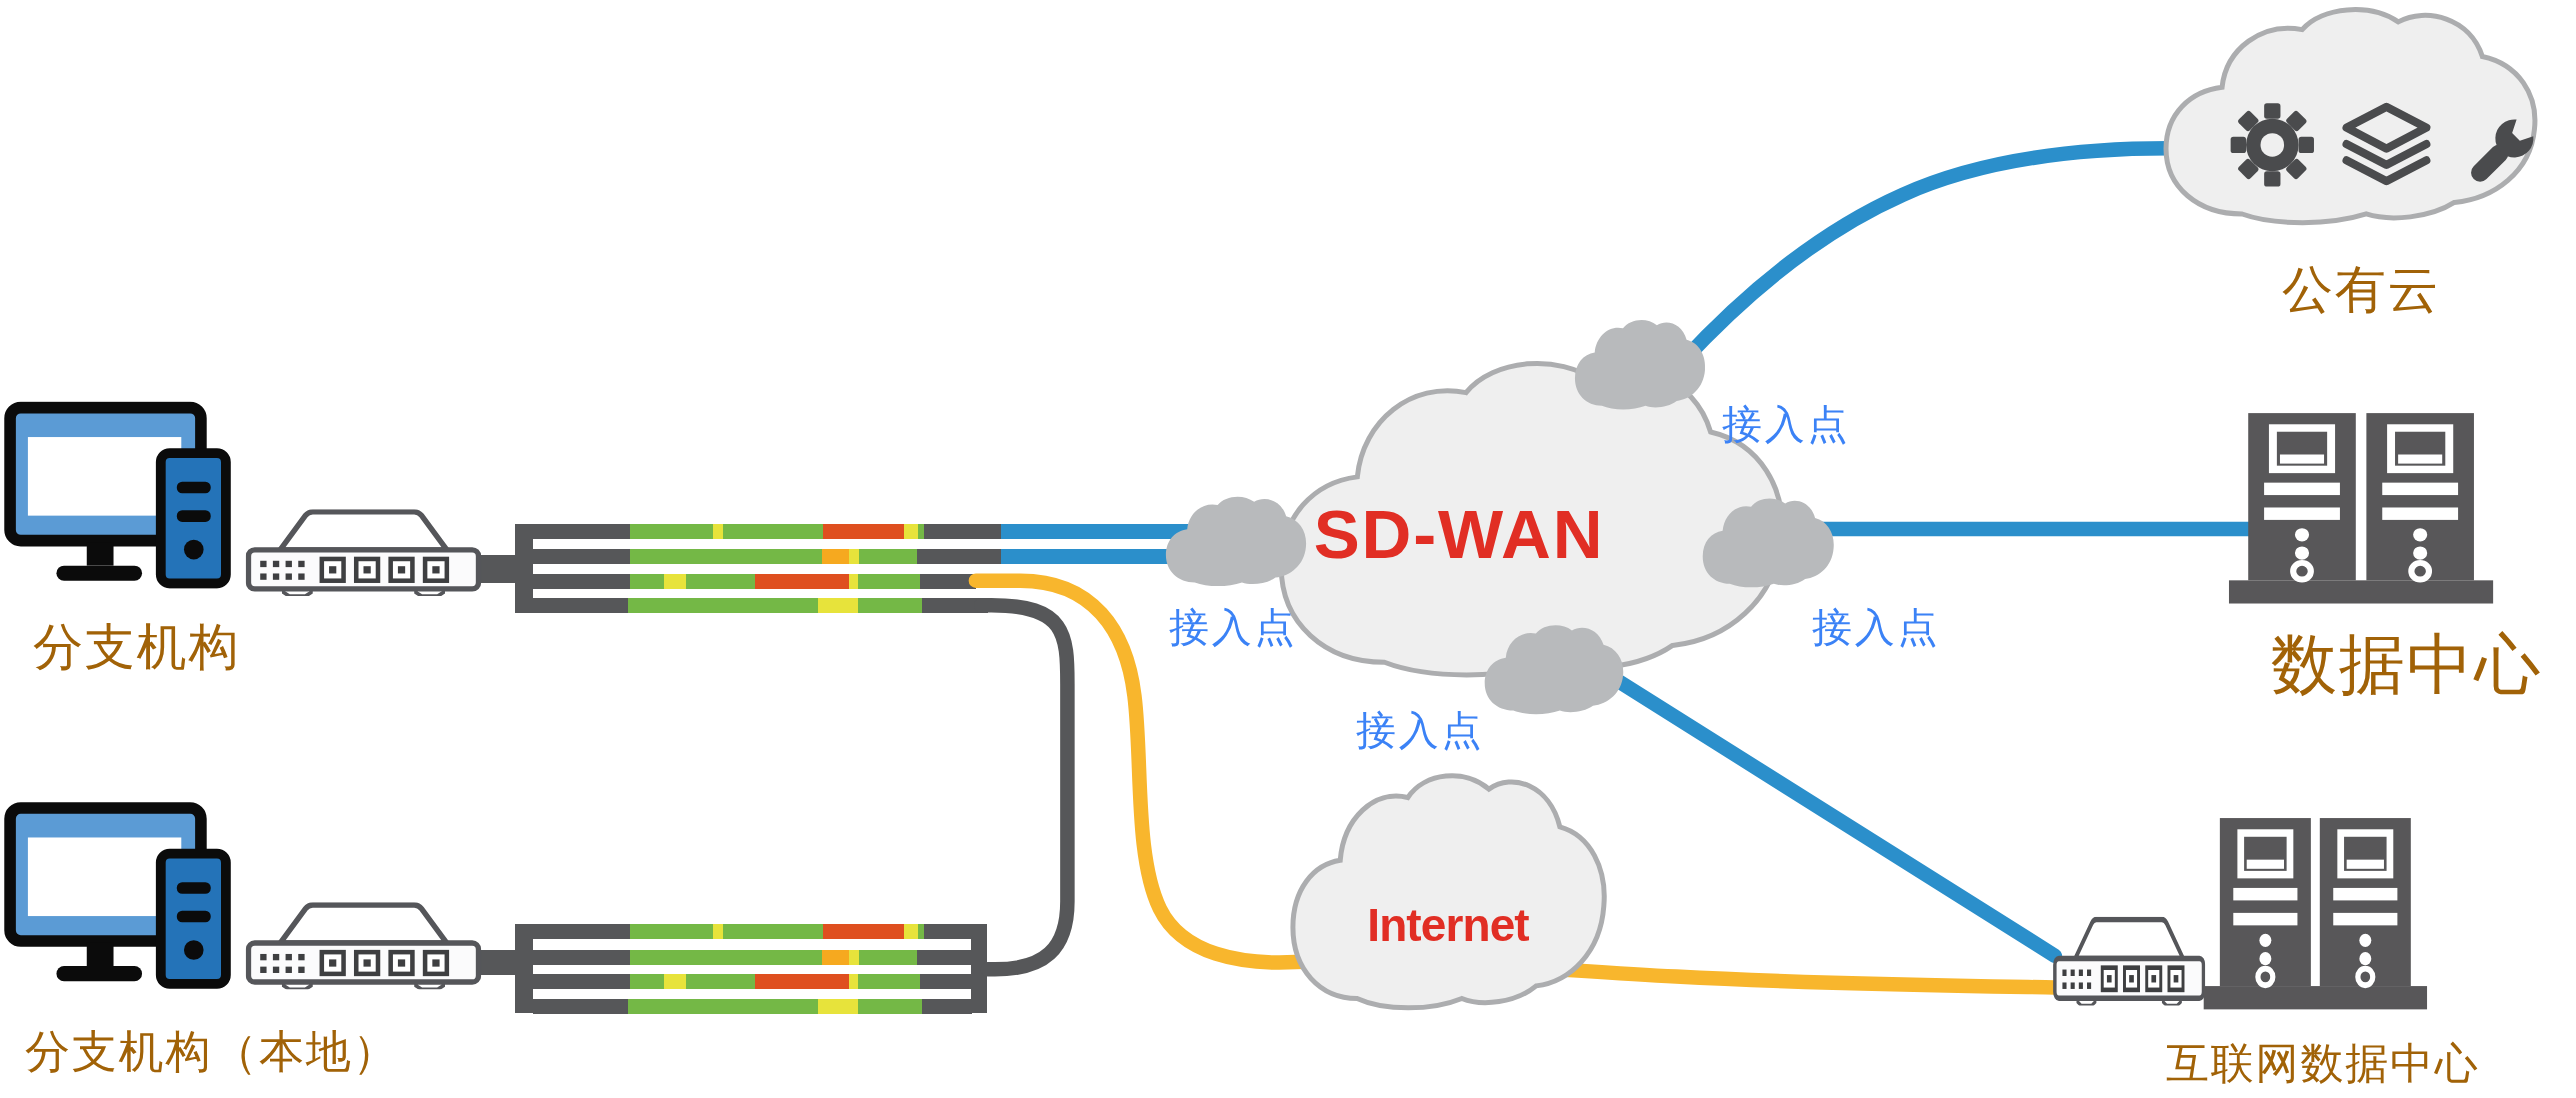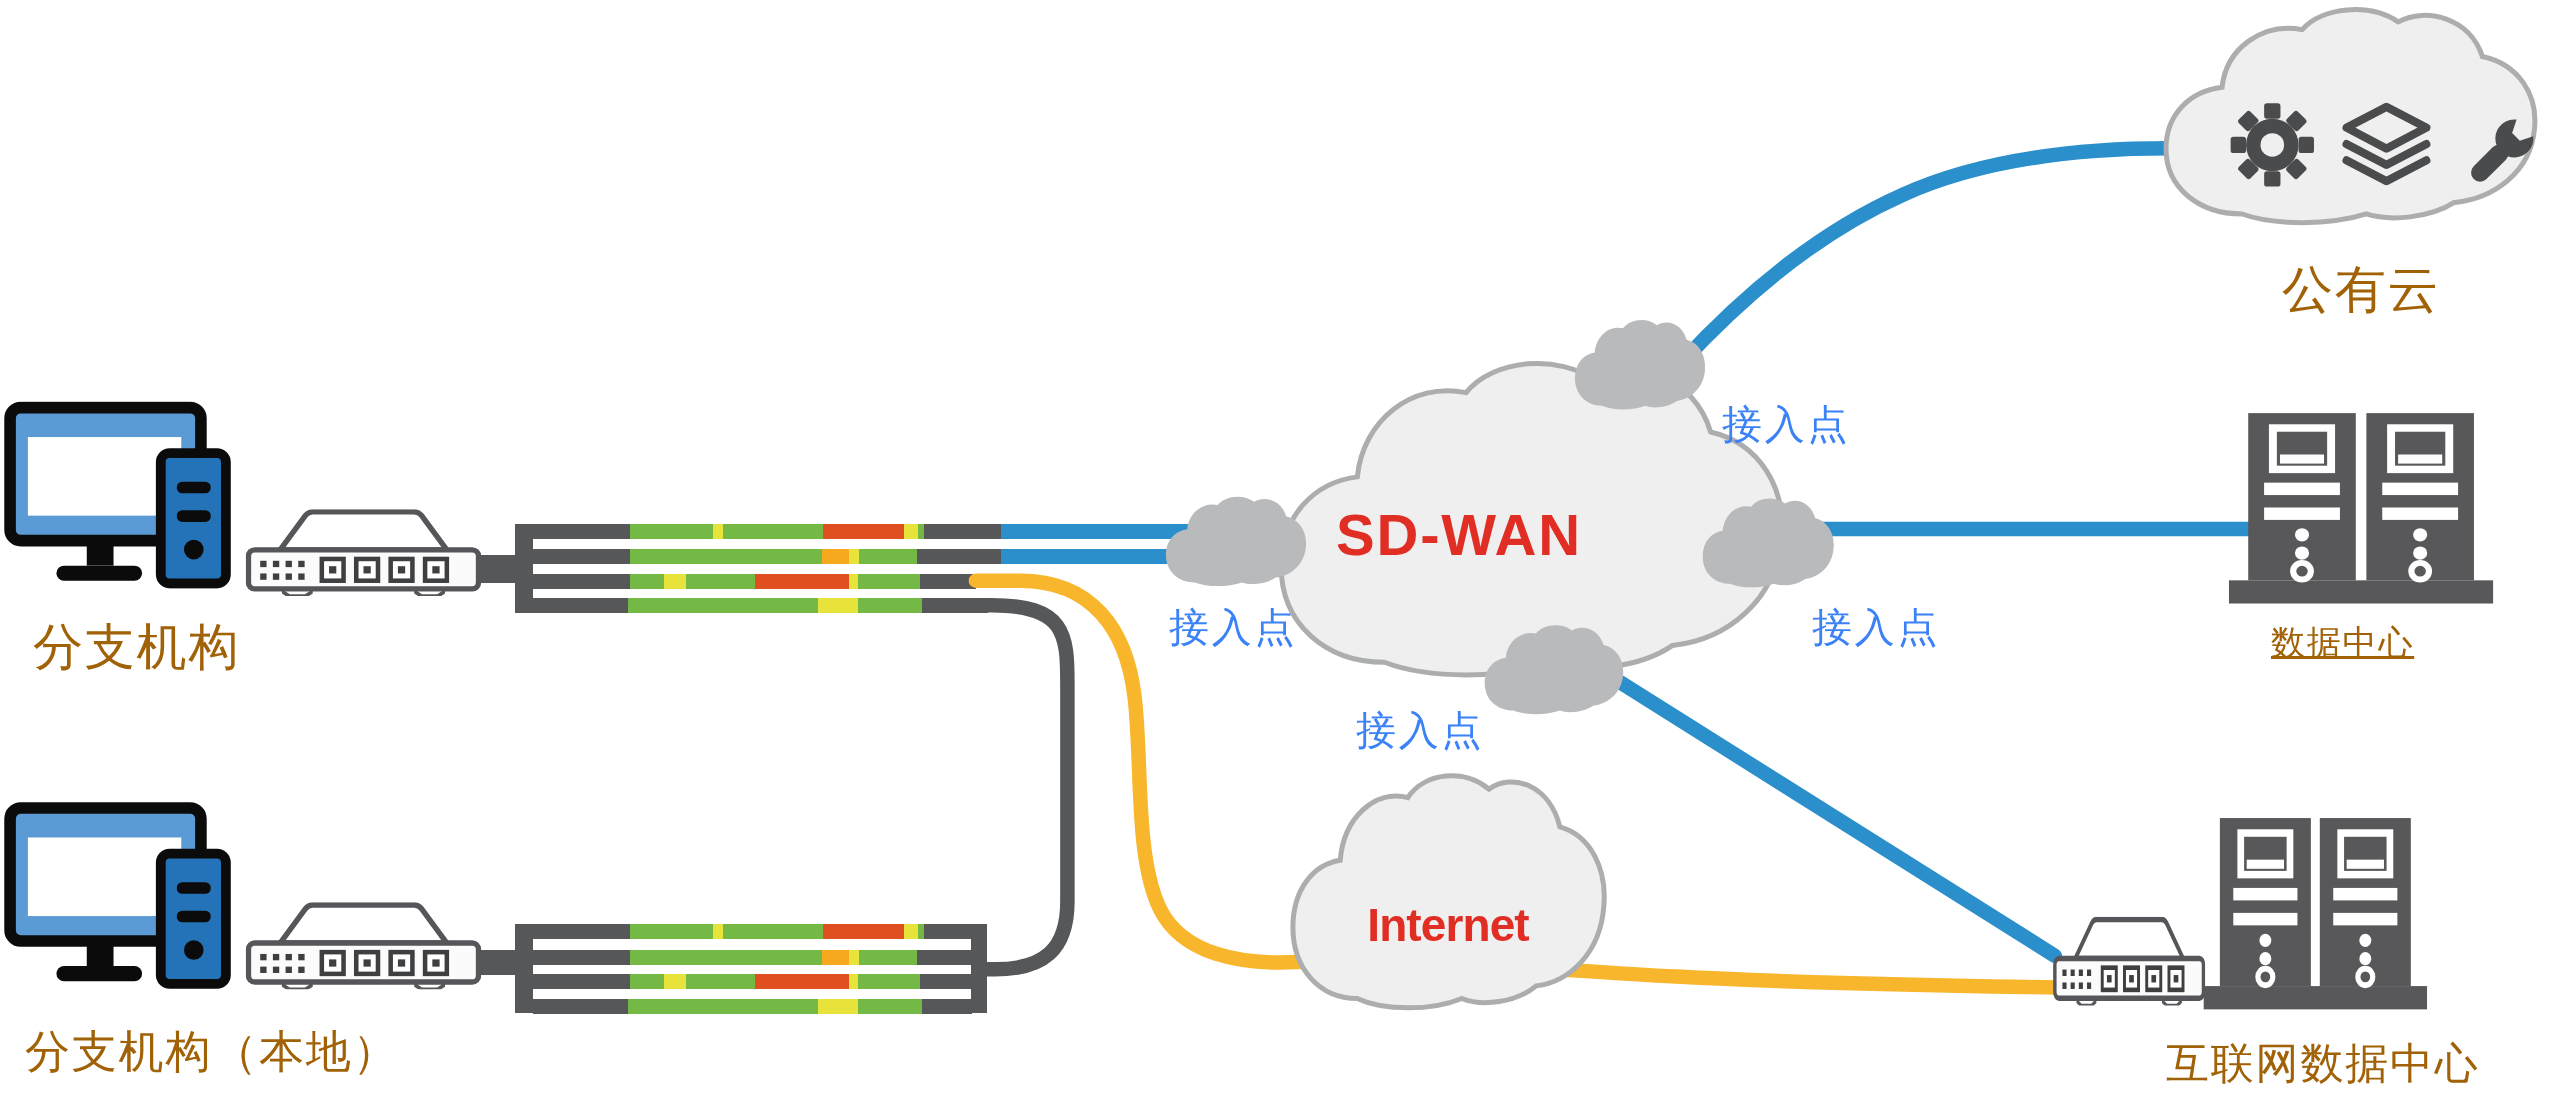--- a/index.html
+++ b/index.html
@@ -6,21 +6,21 @@
   .canvas{position:relative;width:2576px;height:1098px;background:#ffffff;overflow:hidden;
           font-family:"Liberation Sans","DejaVu Sans",sans-serif;}
   .cable{position:absolute;height:14.5px;z-index:1;}
   .bar{position:absolute;z-index:1;}
   .bluestub{position:absolute;height:14.5px;z-index:1;}
   svg.overlay{position:absolute;left:0;top:0;z-index:2;}
   .lbl{position:absolute;z-index:3;white-space:nowrap;color:#a16207;font-weight:500;}
   .lbl-device{font-size:49px;letter-spacing:1.8px;}
   .lbl-ap{font-size:40px;font-weight:400;letter-spacing:2.7px;color:#3b82f6;}
   .lbl-cloud{display:flex;align-items:center;justify-content:center;font-weight:bold;}
-  .lbl-sdwan{left:1187px;top:471px;width:544px;height:127px;font-size:58px;letter-spacing:1.8px;}
+  .lbl-sdwan{left:1187px;top:471px;width:544px;height:127px;font-size:69px;letter-spacing:1.8px;}
   .lbl-internet{left:1279px;top:877px;width:338px;height:95px;font-size:46px;letter-spacing:-0.9px;}
 </style>
 </head>
 <body>
 
 <div class="canvas">
 
   <div class="bar" style="left: 477px; top: 555px; width: 38px; height: 28px; background: rgb(86, 87, 89);"></div>
   <div class="bar" style="left: 515px; top: 524px; width: 18px; height: 89px; background: rgb(86, 87, 89);"></div>
   <div class="cable" style="left: 533px; top: 524px; width: 468px; background: linear-gradient(90deg, rgb(86, 87, 89) 0px, rgb(86, 87, 89) 97px, rgb(116, 184, 70) 97px, rgb(116, 184, 70) 180px, rgb(231, 227, 59) 180px, rgb(231, 227, 59) 190px, rgb(116, 184, 70) 190px, rgb(116, 184, 70) 290px, rgb(223, 79, 31) 290px, rgb(223, 79, 31) 371px, rgb(231, 227, 59) 371px, rgb(231, 227, 59) 385px, rgb(116, 184, 70) 385px, rgb(116, 184, 70) 391px, rgb(86, 87, 89) 391px, rgb(86, 87, 89) 468px);"></div>
@@ -154,16 +154,16 @@
   <div class="lbl lbl-cloud lbl-internet" style="color: rgb(225, 46, 36);">Internet</div>
 
   <div class="lbl lbl-ap" style="left:1169px;top:600px;">接入点</div>
   <div class="lbl lbl-ap" style="left:1722px;top:397px;">接入点</div>
   <div class="lbl lbl-ap" style="left:1812px;top:600px;">接入点</div>
   <div class="lbl lbl-ap" style="left:1356px;top:703px;">接入点</div>
 
   <div class="lbl lbl-device" style="left:33px;top:614px;font-size:50px;">分支机构</div>
   <div class="lbl lbl-device" style="left:25px;top:1022px;font-size:45px;">分支机构（本地）</div>
   <div class="lbl lbl-device" style="left:2282px;top:256px;font-size:51px;">公有云</div>
-  <div class="lbl lbl-device" style="left:2271px;top:620px;font-size:34px;text-decoration:underline;">数据中心</div>
+  <div class="lbl lbl-device" style="left:2271px;top:620px;font-size:66px;">数据中心</div>
   <div class="lbl lbl-device" style="left:2166px;top:1035px;font-size:43px;">互联网数据中心</div>
 </div>
 
 
 </body></html>

